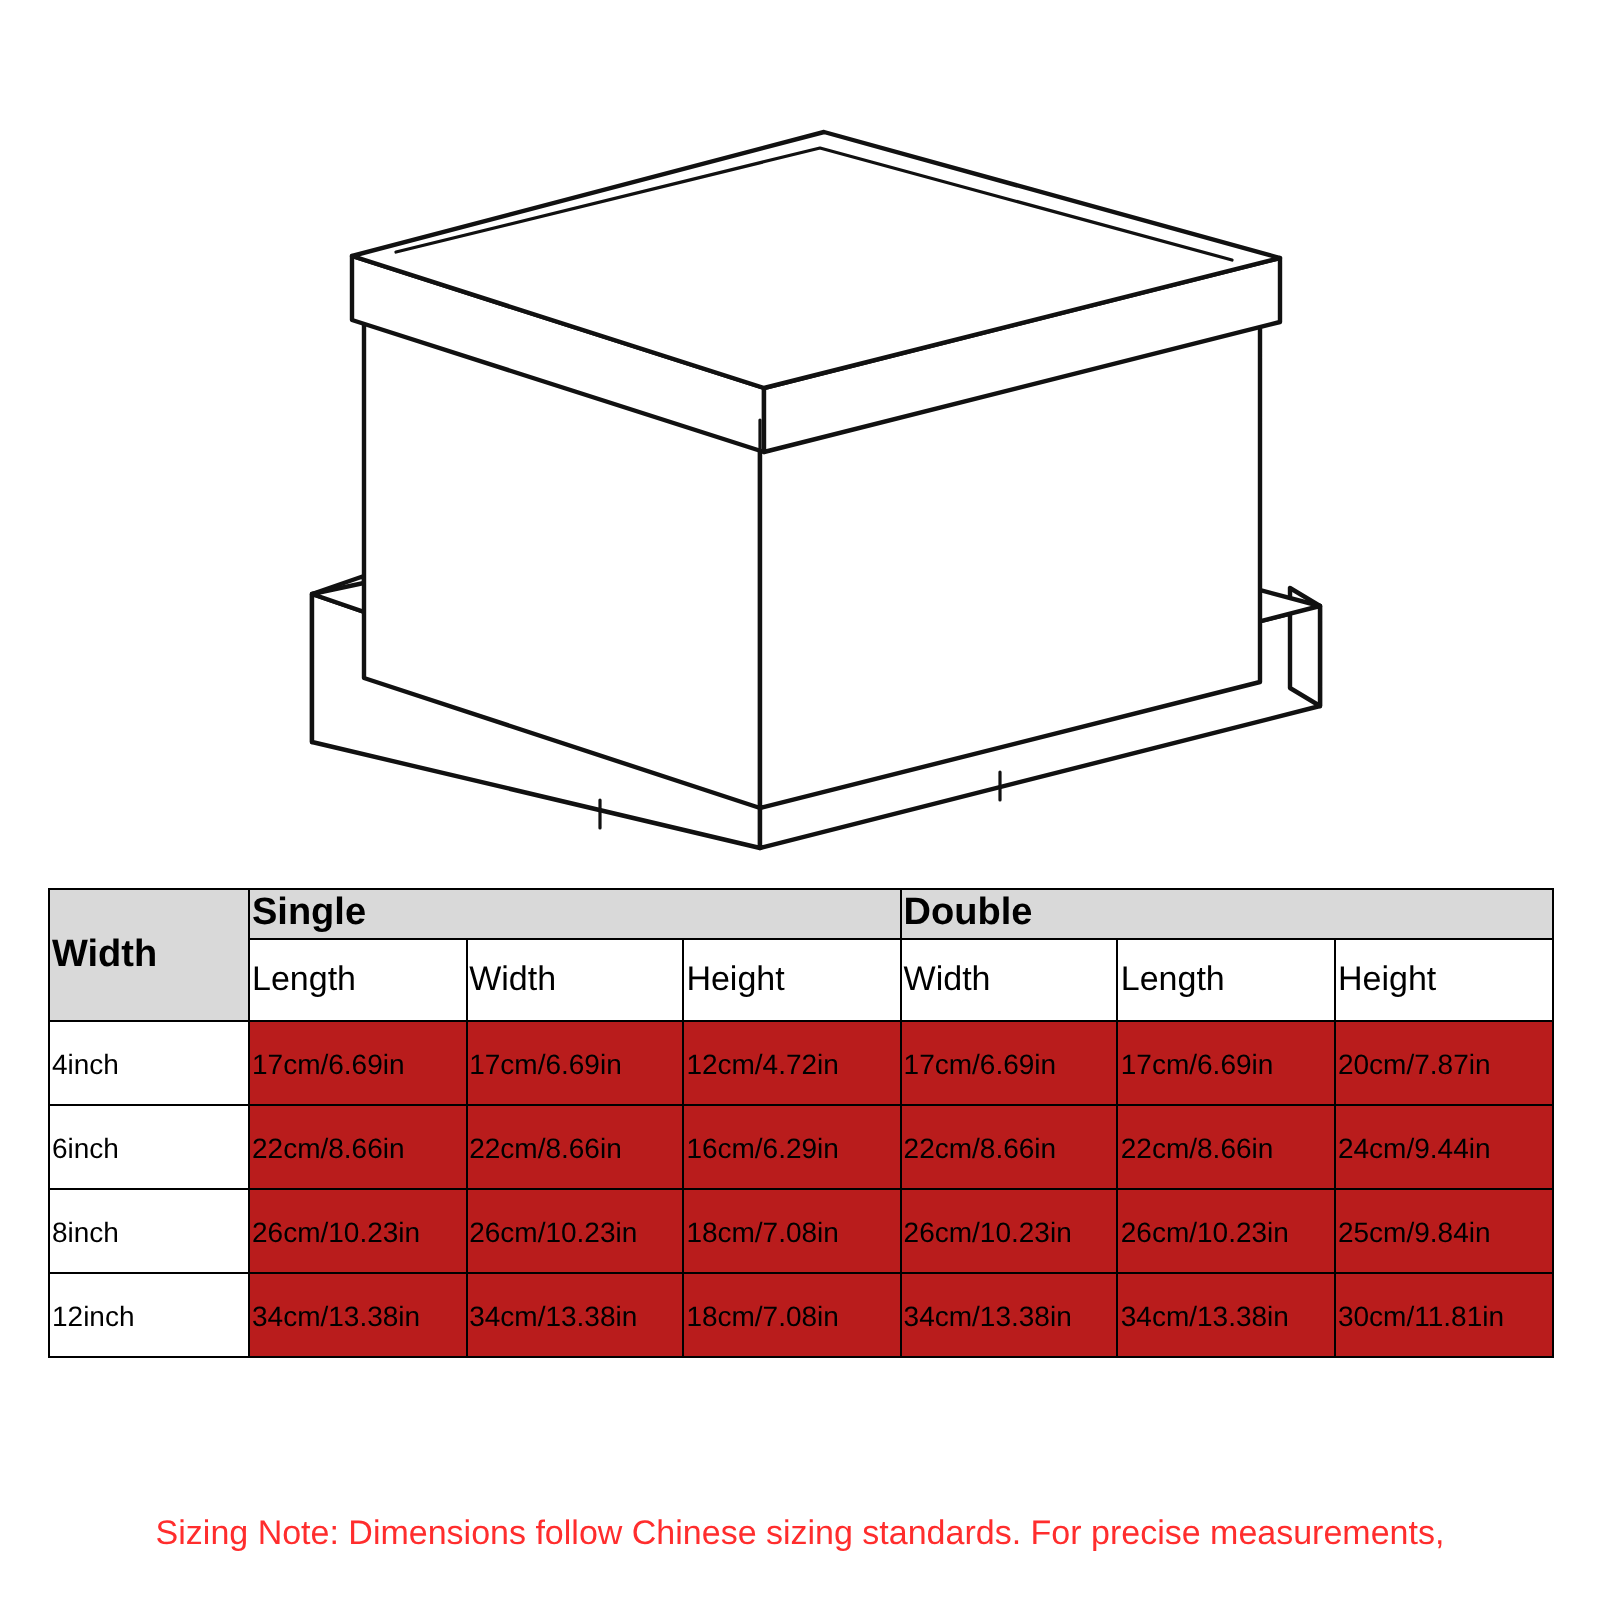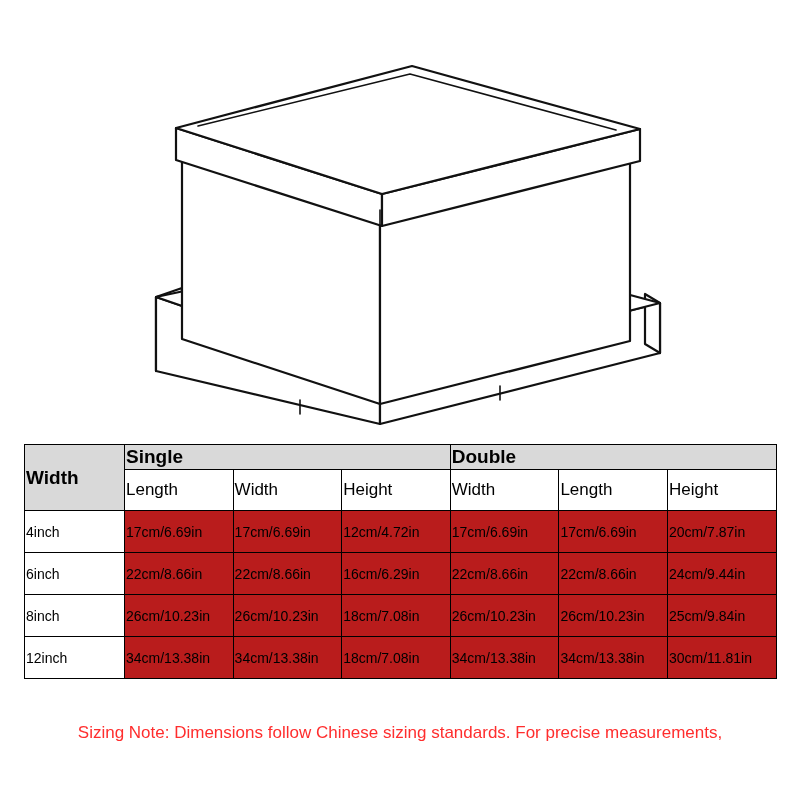--- a/index.html
+++ b/index.html
@@ -73,21 +73,21 @@
     height: 39px;
     background: #b91c1c;
   }
   .col-size { width: 100px; }
   .col-val  { width: 108.6px; }
 
   
   .note {
     position: absolute;
     left: 0;
-    top: 718px;
+    top: 752px;
     width: 800px;
     text-align: center;
     color: #ff2d2d;
     font-size: 17px;
     line-height: 29px;
     font-family: "Liberation Sans", sans-serif;
   }
   .note div { white-space: nowrap; }
 </style>
 </head>

